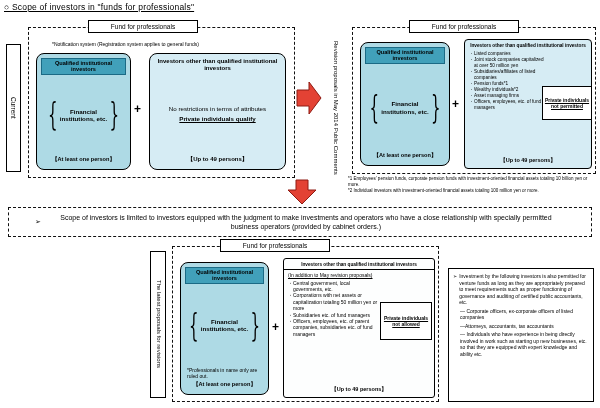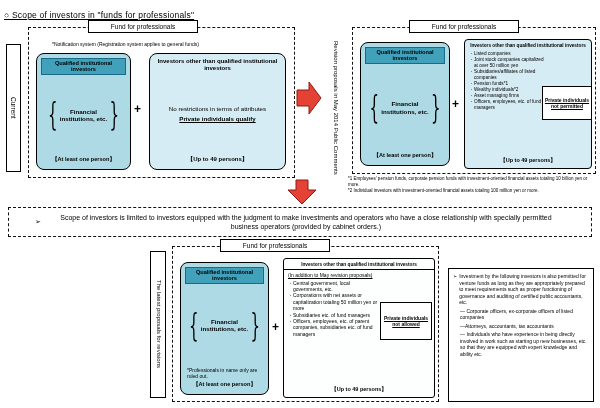--- a/index.html
+++ b/index.html
@@ -1,20 +1,20 @@
 <!DOCTYPE html>
 <html><head>
 <meta charset="utf-8">
 <style>
   * { margin:0; padding:0; box-sizing:border-box; }
   html,body { width:600px; height:408px; overflow:hidden; }
   body { position:relative; background:#fff; color:#000; font-family:"Liberation Sans", sans-serif; }
   .abs { position:absolute; }
   .dashed { border:1px dashed #111; }
-  .title { top:10px; left:4px; font-size:8.5px; text-decoration:underline; letter-spacing:.2px; }
+  .title { top:2px; left:4px; font-size:8.5px; text-decoration:underline; letter-spacing:.2px; }
   .side-label { border:1px solid #000; background:#fff; display:flex; align-items:center; justify-content:center; z-index:2; }
   .vtext { writing-mode:vertical-rl; font-size:6.5px; line-height:1.5; text-align:center; }
   .fund-box { border:1px solid #000; background:#fff; z-index:4; display:flex; align-items:center; justify-content:center; font-size:6.5px; }
   .note { font-size:5px; z-index:3; }
   .qii { background:#aedae5; border:1px solid #000; border-radius:8px; z-index:2; display:flex; flex-direction:column; }
   .qii-header { margin:4px 4px 0; background:#41a0ba; border:1px solid #1b6a85; font-size:5.6px; font-weight:bold; text-align:center; padding:1px 2px; line-height:1.15; }
   .brace-row { flex:1; display:flex; align-items:center; justify-content:center; gap:1px; }
   .brace { font-family:"DejaVu Serif", serif; font-size:15px; transform:scaleY(2.1); display:inline-block; font-weight:normal; }
   .qii-body { font-size:6.2px; font-weight:bold; text-align:center; width:50px; line-height:1.2; }
   .qii-note { font-size:5px; margin:0 6px 2px; line-height:1.2; }

